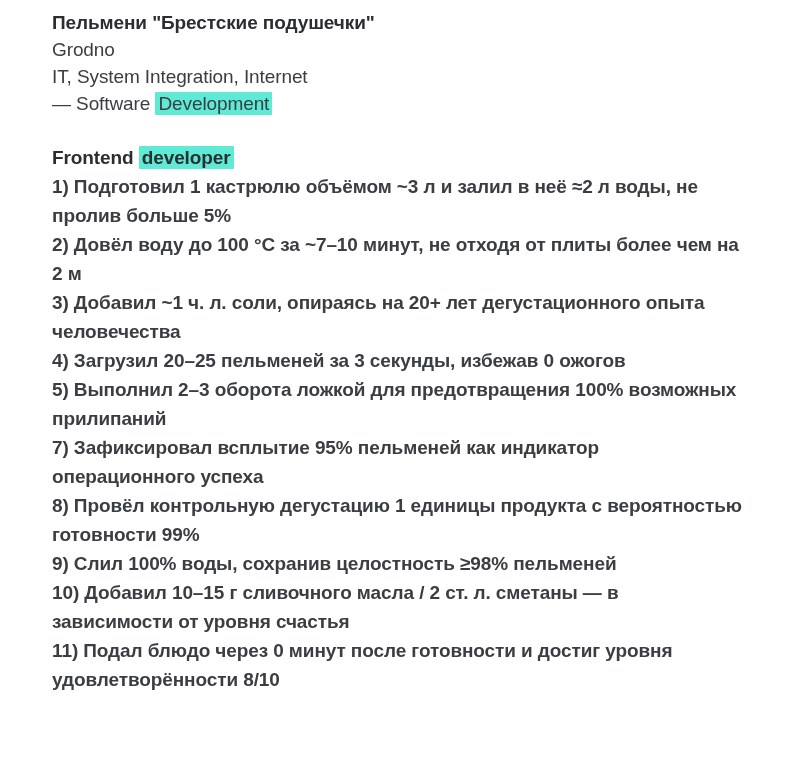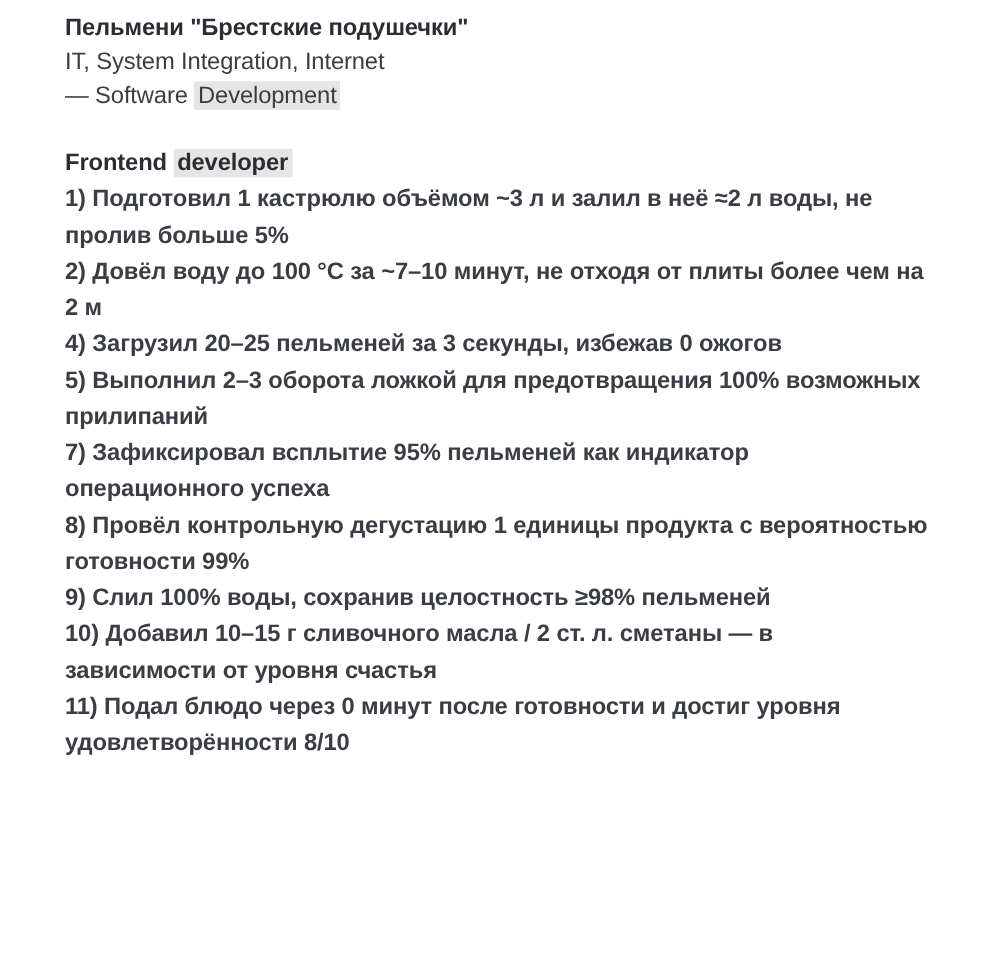--- a/index.html
+++ b/index.html
@@ -24,21 +24,21 @@
     font-size: 19px;
     line-height: 27px;
     color: #3a3d42;
     letter-spacing: -0.1px;
   }
   .company {
     font-weight: 700;
     color: #2a2d32;
   }
   .hl {
-    background: #e5e5e5;
+    background: #5eead4;
     padding: 1px 3px;
     border-radius: 1px;
   }
   .role {
     margin: 26px 0 0 0;
     font-size: 19px;
     line-height: 29px;
     font-weight: 700;
     color: #2a2d32;
     letter-spacing: -0.1px;
@@ -52,28 +52,30 @@
     font-weight: bold;
   }
 </style>
 </head>
 <body>
 
 <div class="page">
   <div class="content">
 
     <p class="hline company">Пельмени "Брестские подушечки"</p>
+    <p class="hline">Grodno</p>
     <p class="hline">IT, System Integration, Internet</p>
     <p class="hline"><span>— Software </span><span class="hl">Development</span></p>
 
     <p class="role"><span>Frontend </span><span class="hl">developer</span></p>
 
     <div class="achievements">
       <p>1) Подготовил 1 кастрюлю объёмом ~3 л и залил в неё ≈2 л воды, не пролив больше 5%</p>
       <p>2) Довёл воду до 100 °C за ~7–10 минут, не отходя от плиты более чем на 2 м</p>
+      <p>3) Добавил ~1 ч. л. соли, опираясь на 20+ лет дегустационного опыта человечества</p>
       <p>4) Загрузил 20–25 пельменей за 3 секунды, избежав 0 ожогов</p>
       <p>5) Выполнил 2–3 оборота ложкой для предотвращения 100% возможных прилипаний</p>
       <p>7) Зафиксировал всплытие 95% пельменей как индикатор операционного успеха</p>
       <p>8) Провёл контрольную дегустацию 1 единицы продукта с вероятностью готовности 99%</p>
       <p>9) Слил 100% воды, сохранив целостность ≥98% пельменей</p>
       <p>10) Добавил 10–15 г сливочного масла / 2 ст. л. сметаны — в зависимости от уровня счастья</p>
       <p>11) Подал блюдо через 0 минут после готовности и достиг уровня удовлетворённости 8/10</p>
     </div>
 
   </div>

